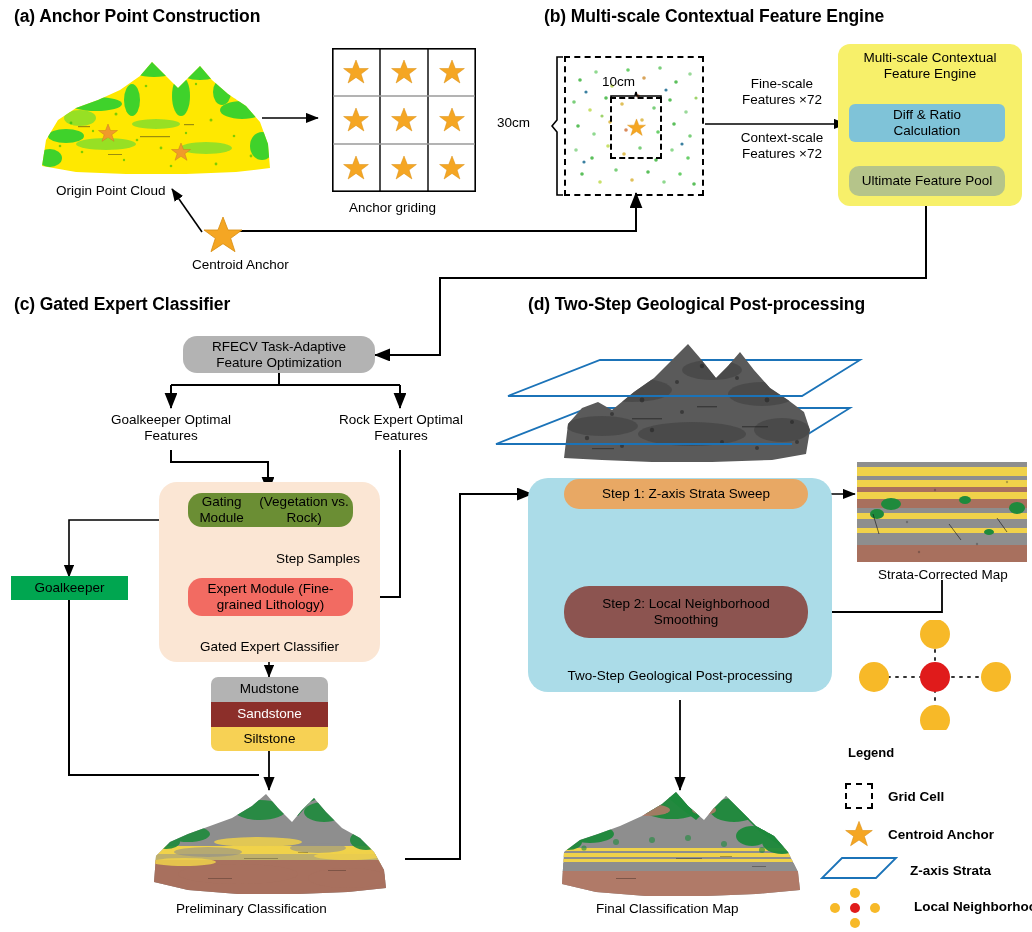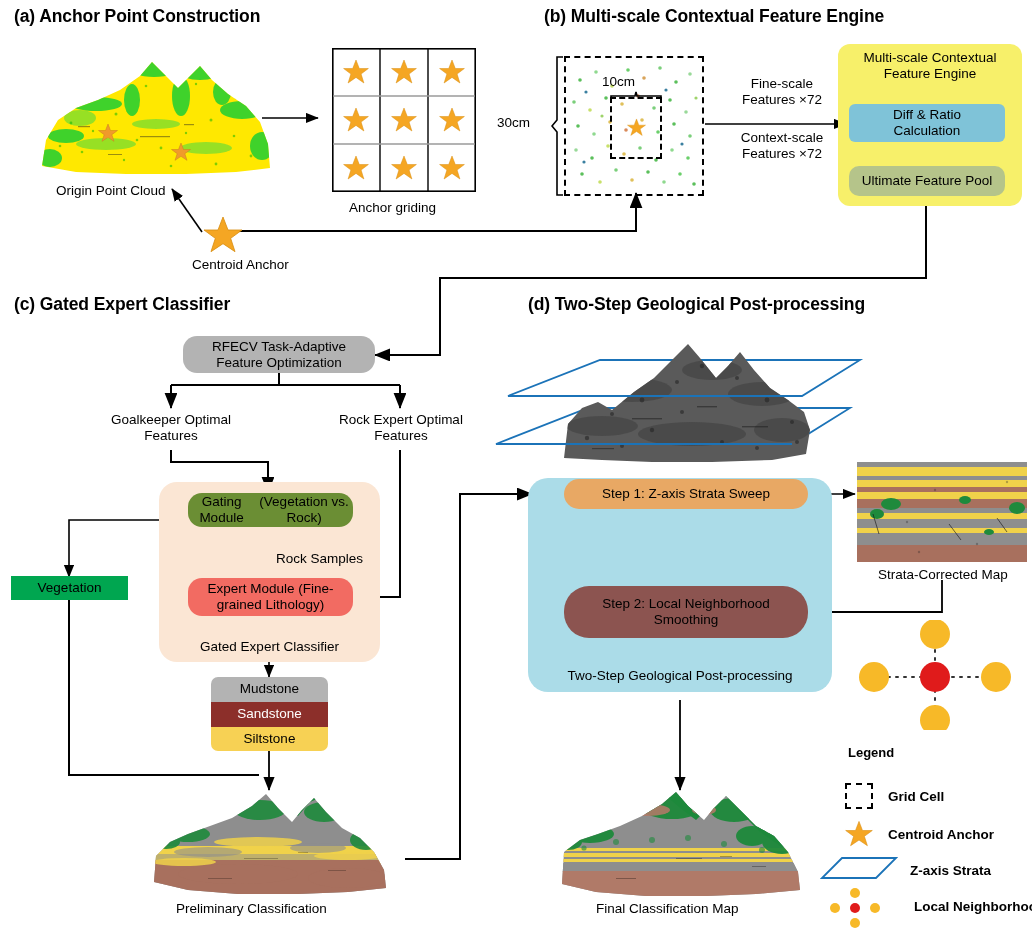--- a/index.html
+++ b/index.html
@@ -270,28 +270,28 @@
   <div class="abs lbl" style="left:322px;top:412px;width:158px;">Rock Expert Optimal</div>
   <div class="abs lbl" style="left:322px;top:428px;width:158px;">Features</div>
 
   <div class="abs" style="left:159px;top:482px;width:221px;height:180px;background:#FBE6D4;border-radius:18px;"></div>
   <div class="abs lbl" style="left:159px;top:639px;width:221px;">Gated Expert Classifier</div>
 
   <div class="abs nodebox" style="left:188px;top:493px;width:165px;height:34px;background:#6B8E34;border-radius:14px;flex-direction:row;">
     <span>Gating Module</span>
     <span>(Vegetation vs. Rock)</span>
   </div>
-  <div class="abs cap" style="left:276px;top:551px;">Rock Samples</div>
+  <div class="abs cap" style="left:276px;top:551px;">Step Samples</div>
   <div class="abs nodebox" style="left:188px;top:578px;width:165px;height:38px;background:#F26B62;border-radius:14px;flex-direction:column;">
     <span>Expert Module (Fine-</span>
     <span>grained Lithology)</span>
   </div>
 
   <div class="abs nodebox" style="left:11px;top:576px;width:117px;height:24px;background:#00A650;">
-    <span>Vegetation</span>
+    <span>Goalkeeper</span>
   </div>
 
   <div class="abs" style="left:211px;top:677px;width:117px;height:74px;border-radius:7px;overflow:hidden;">
     <div class="nodebox" style="height:24.5px;background:#B3B3B3;">
       <span>Mudstone</span>
     </div>
     <div class="nodebox" style="height:25px;background:#8C2F2A;color:#fff;">
       <span>Sandstone</span>
     </div>
     <div class="nodebox" style="height:24.5px;background:#F7D154;">

